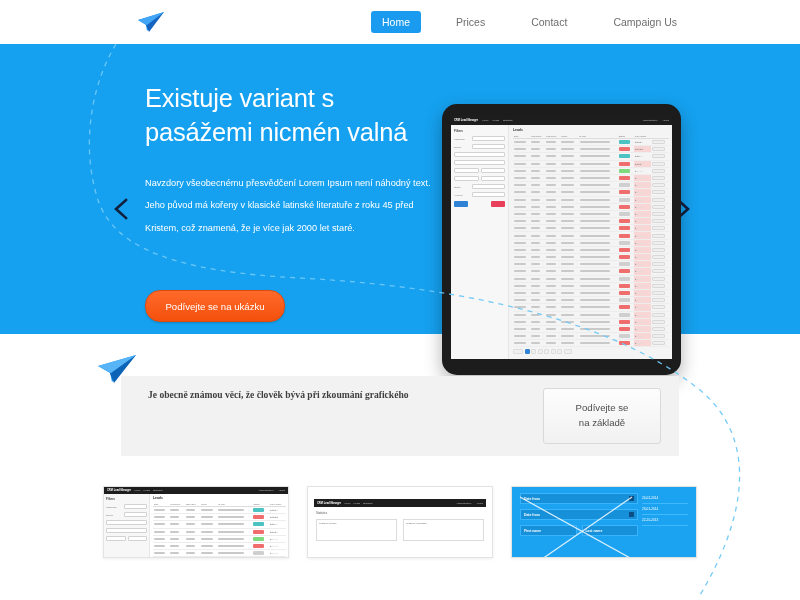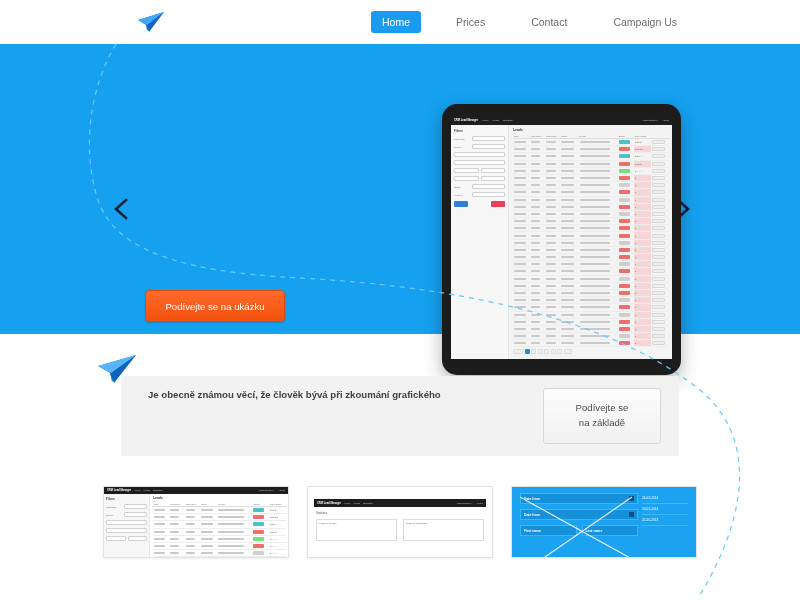--- a/index.html
+++ b/index.html
@@ -53,21 +53,21 @@
   }
   .hero-para {
     margin-top:22px;
     font-size:9.2px; color:#ffffff; line-height:2.45;
     max-width:300px;
   }
   .hero-cta {
     position:absolute; left:145px; top:246px;
     width:140px; height:32px;
     background:linear-gradient(180deg,#ff6a2a 0%, #f4500d 100%);
-    border:1px solid #e04a0c; border-radius:4px;
+    border:1px solid #e04a0c; border-radius:15px;
     color:#fff; font-size:9.6px;
     display:flex; align-items:center; justify-content:center;
     box-shadow:0 1px 2px rgba(0,0,0,.18);
     cursor:pointer;
   }
   .arrow {
     position:absolute; top:152px;
     width:26px; height:26px; cursor:pointer;
   }
   .arrow.left { left:110px; }
@@ -140,21 +140,21 @@
   .tb-pg.on { background:#2f82d6; border-color:#2f82d6; }
 
   
   .info-wrap { position:relative; width:800px; height:130px; }
   .info-band {
     position:absolute; left:121px; top:42px;
     width:558px; height:80px;
     background:#f2f2f2;
   }
   .info-left { position:absolute; left:27px; top:13px; width:370px; }
-  .info-h { font-size:9.6px; font-weight:bold; color:#3f3f3f; margin-bottom:9px; }
+  .info-h { font-size:9.6px; font-weight:bold; color:#3f3f3f; margin-bottom:9px;font-family:Liberation Serif, serif; }
   .info-p { font-size:8.3px; color:#6f6f6f; line-height:1.85; }
   .info-btn {
     position:absolute; right:18px; top:12px;
     width:118px; height:56px;
     background:linear-gradient(180deg,#fdfdfd,#f1f1f1);
     border:1px solid #d9d9d9; border-radius:3px;
     display:flex; flex-direction:column; align-items:center; justify-content:center;
     font-size:9.6px; color:#4e4e4e; line-height:1.55; text-align:center;
     cursor:pointer;
   }
@@ -223,20 +223,24 @@
       <div class="nav-item active">Home</div>
       <div class="nav-item">Prices</div>
       <div class="nav-item">Contact</div>
       <div class="nav-item">Campaign Us</div>
     </div>
   </div>
 
   <div class="hero">
     <div class="hero-inner">
 
+      <div class="hero-text">
+        <div class="hero-title">Existuje variant s pasážemi nicmén valná</div>
+        <div class="hero-para">Navzdory všeobecnému přesvědčení Lorem Ipsum není náhodný text. Jeho původ má kořeny v klasické latinské literatuře z roku 45 před Kristem, což znamená, že je více jak 2000 let staré.</div>
+      </div>
 
       <div class="hero-cta">Podívejte se na ukázku</div>
 
       <svg class="arrow left" viewBox="0 0 26 26">
         <polyline points="16,4 6,13 16,22" fill="none" stroke="#121f3d" stroke-width="2.6" stroke-linecap="square" stroke-linejoin="miter"></polyline>
       </svg>
       <svg class="arrow right" viewBox="0 0 26 26">
         <polyline points="10,4 20,13 10,22" fill="none" stroke="#121f3d" stroke-width="2.6" stroke-linecap="square" stroke-linejoin="miter"></polyline>
       </svg>
 

